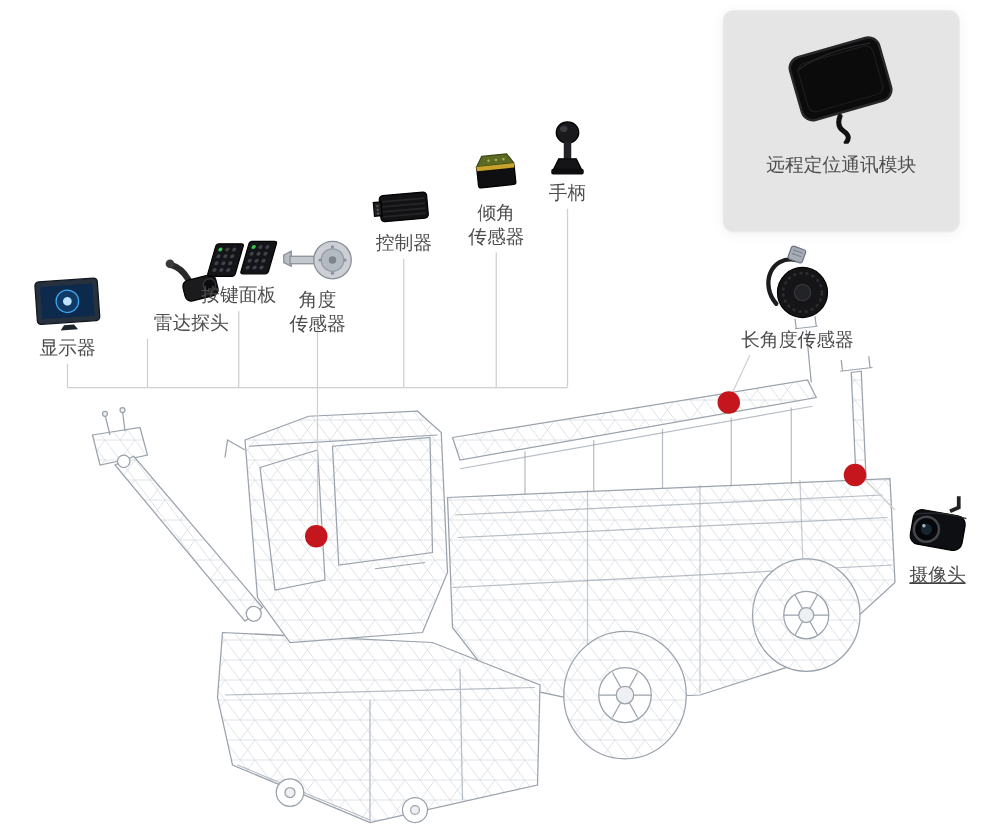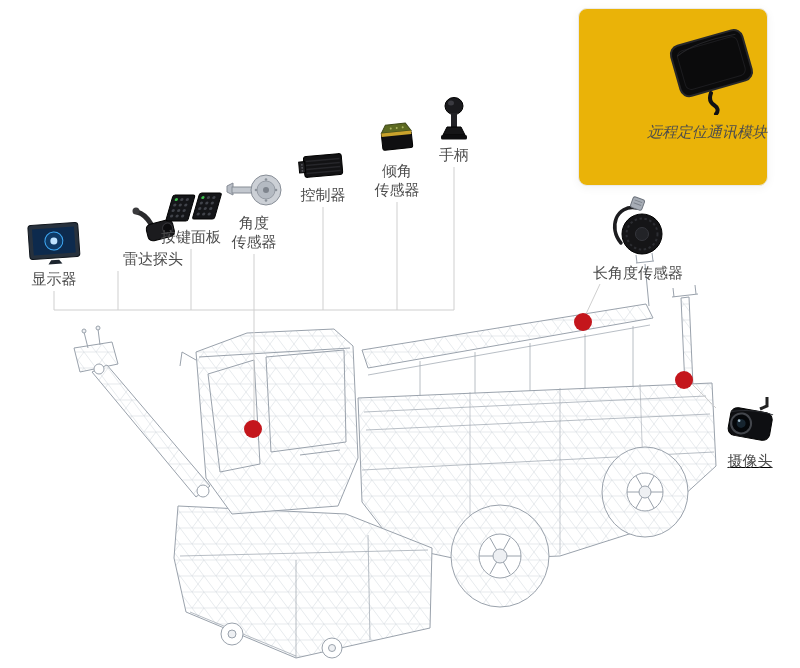--- a/index.html
+++ b/index.html
@@ -11,24 +11,24 @@
   #scene{position:absolute;left:0;top:0;}
   .component{
     position:absolute;display:flex;flex-direction:column;align-items:center;gap:4px;
   }
   .component .label{
     font-size:15px;color:#4d4d4d;line-height:1.25;text-align:center;white-space:nowrap;
   }
   .component .label span{display:block;}
   #remote-box{
     position:absolute;left:578px;top:8px;width:190px;height:178px;
-    background:#eab308;border:1px solid #ebebeb;border-radius:9px;
+    background:#e5e5e5;border:1px solid #ebebeb;border-radius:9px;
     box-shadow:0 2px 10px rgba(0,0,0,0.05);
-    display:flex;flex-direction:column;align-items:flex-end;
-    box-sizing:border-box;padding-top:14px;font-style:italic;
+    display:flex;flex-direction:column;align-items:center;
+    box-sizing:border-box;padding-top:14px;
   }
   #remote-box .label{font-size:15px;color:#4d4d4d;margin-top:8px;white-space:nowrap;}
 </style>
 </head>
 <body>
 
 <div id="stage">
 
   <svg id="scene" width="800" height="668" viewBox="0 0 800 668">
     <defs>
@@ -168,21 +168,21 @@
             <circle cx="55.5" cy="16.5" r="1.6"></circle>
           <circle cx="44.5" cy="22" r="1.6"></circle>
             <circle cx="50" cy="22" r="1.6"></circle>
             <circle cx="55.5" cy="22" r="1.6"></circle>
         </g>
       </g>
     </svg>
     <div class="label">按键面板</div>
   </div>
 
-  <div class="component" style="left:224px;top:170px;width:60px;align-items:center;">
+  <div class="component" style="left:224px;top:188px;width:60px;align-items:center;">
     <svg width="58" height="40" viewBox="0 0 58 40">
       <path d="M2 16 l6 -3 v12 l-6 -3 z" fill="#b9bec6" stroke="#878d96"></path>
       <rect x="7" y="17" width="22" height="6" fill="#c3c8cf" stroke="#878d96"></rect>
       <circle cx="41" cy="20" r="15" fill="#ccd0d6" stroke="#878d96"></circle>
       <circle cx="41" cy="20" r="9" fill="#b4bac2" stroke="#959ba4"></circle>
       <circle cx="41" cy="20" r="3" fill="#7e848d"></circle>
       <g fill="#8b919a">
         <circle cx="41" cy="9.5" r="1.3"></circle>
           <circle cx="51" cy="20" r="1.3"></circle>
         <circle cx="41" cy="30.5" r="1.3"></circle>

